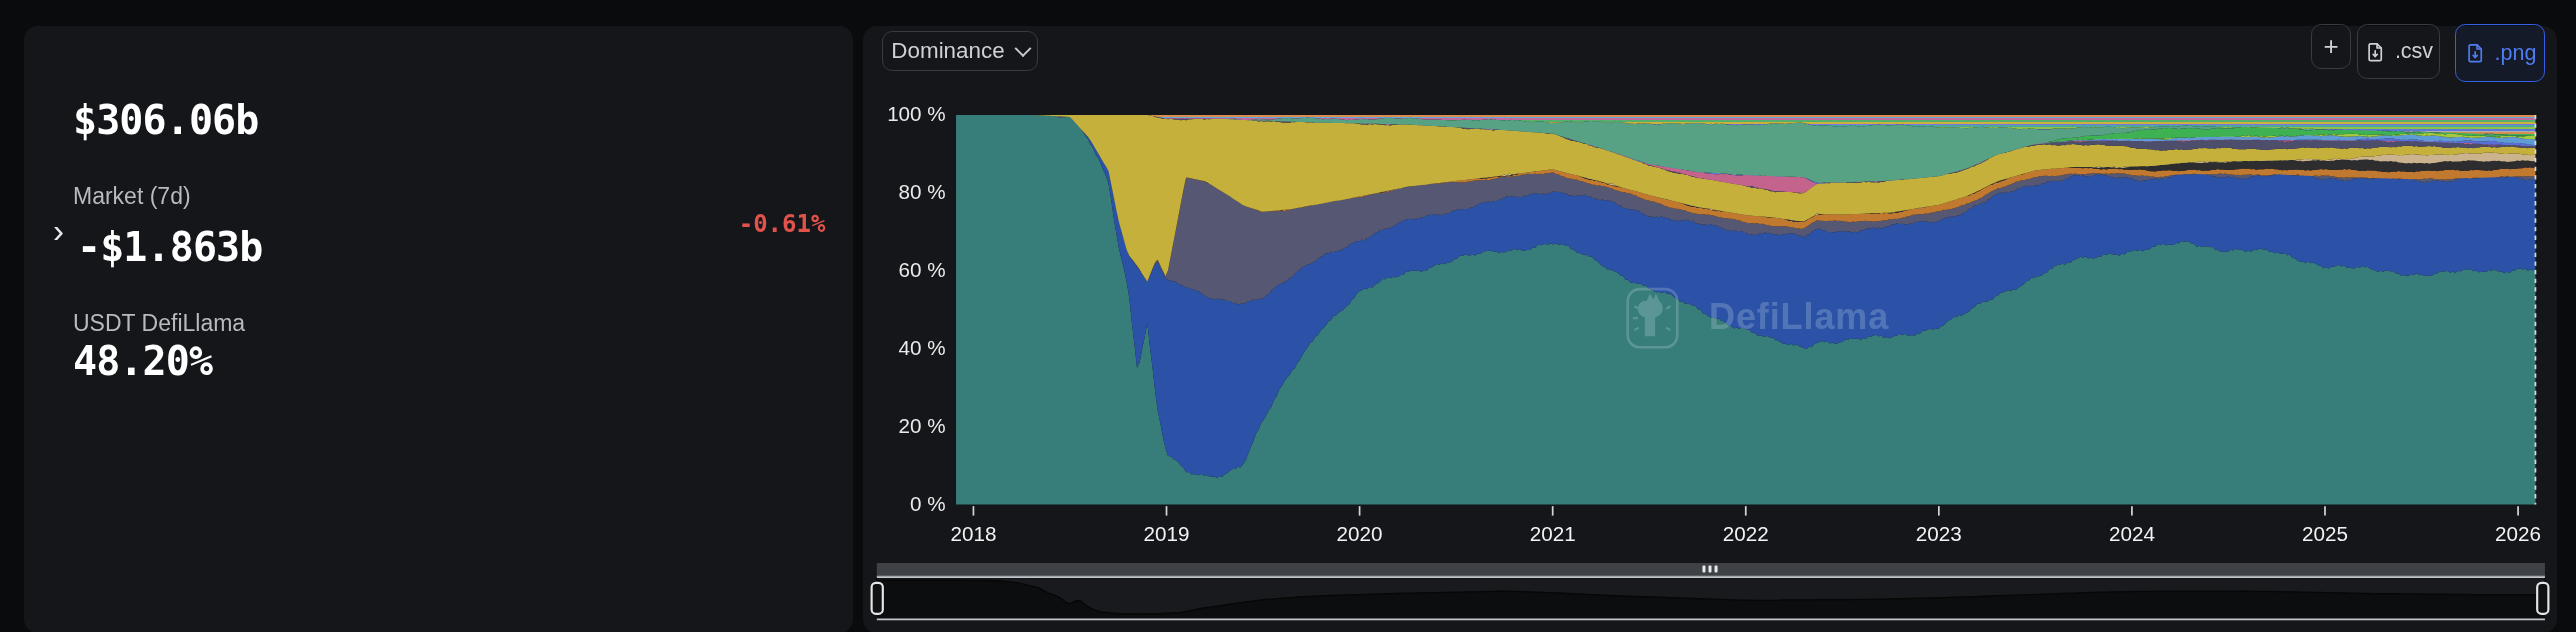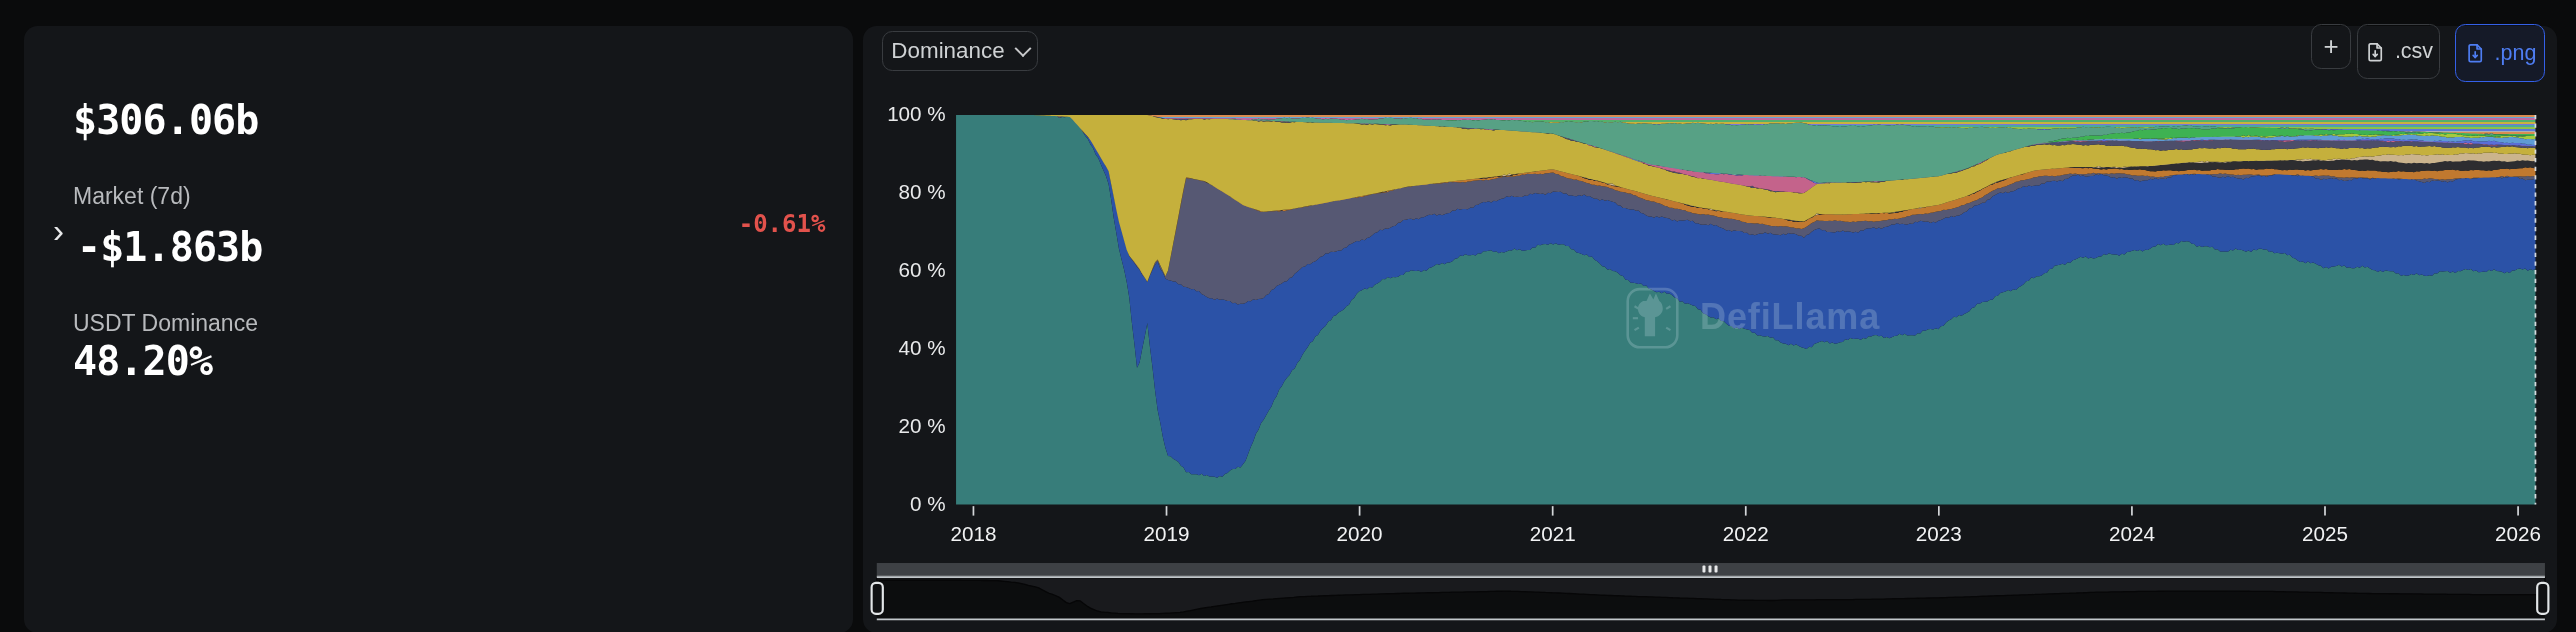--- a/index.html
+++ b/index.html
@@ -27,35 +27,35 @@
   #dominance-btn { left:19px; top:5.2px; width:156px; height:40px; font-size:22.4px; gap:12px;}
   #plus-btn { left:1448px; top:-1.7px; width:40px; height:45px; font-size:26px; font-weight:300;}
   #csv-btn  { left:1494px; top:-1.7px; width:83px; height:55px; }
   #png-btn  { left:1592px; top:-1.7px; width:90px; height:58px; }
   .chev { width:12px; height:12px; border-right:2.2px solid #c8c9cb; border-bottom:2.2px solid #c8c9cb;
           transform:rotate(45deg) translate(-1.7px,-1.7px); }
   .file-ic { width:22.4px; height:22.4px; }
 
   
   #watermark { position:absolute; left:763px; top:258px; display:flex; align-items:center;
-               gap:21px; opacity:.24; pointer-events:none; z-index:2; }
+               gap:30px; opacity:.24; pointer-events:none; z-index:2; }
   #watermark-text { font-size:36px; font-weight:700; color:#cfe3ea; letter-spacing:0.9px; }
 
   #chart-svg { position:absolute; left:0; top:0; }
 </style>
 </head>
 <body>
 
 <div id="left-card" class="card">
   <div id="total-value" class="stat-value">$306.06b</div>
   <div id="change-label" class="stat-label">Market (7d)</div>
   <div id="change-chevron">›</div>
   <div id="change-value" class="stat-value">-$1.863b</div>
   <div id="change-pct" style="color: rgb(226, 82, 76);">-0.61%</div>
-  <div id="dom-label" class="stat-label">USDT Dominance</div>
+  <div id="dom-label" class="stat-label">USDT DefiLlama</div>
   <div id="dom-value" class="stat-value">48.20%</div>
 </div>
 
 <div id="right-card" class="card">
   <div id="dominance-btn" class="btn">
     <span>Dominance</span>
     <span class="chev"></span>
   </div>
   <div id="plus-btn" class="btn">
     <span>+</span>

